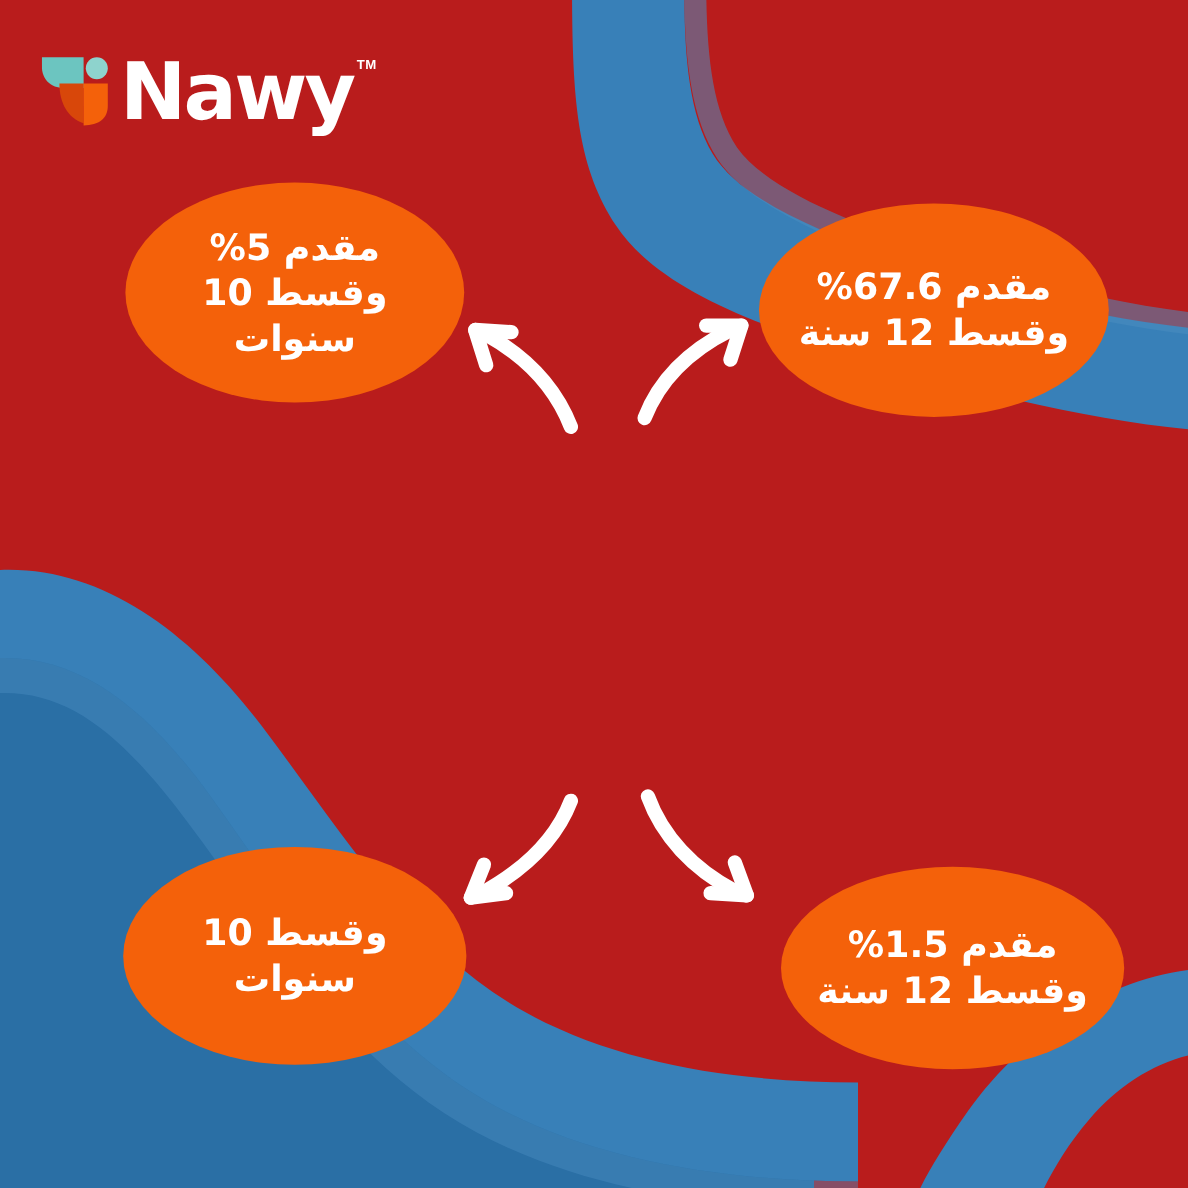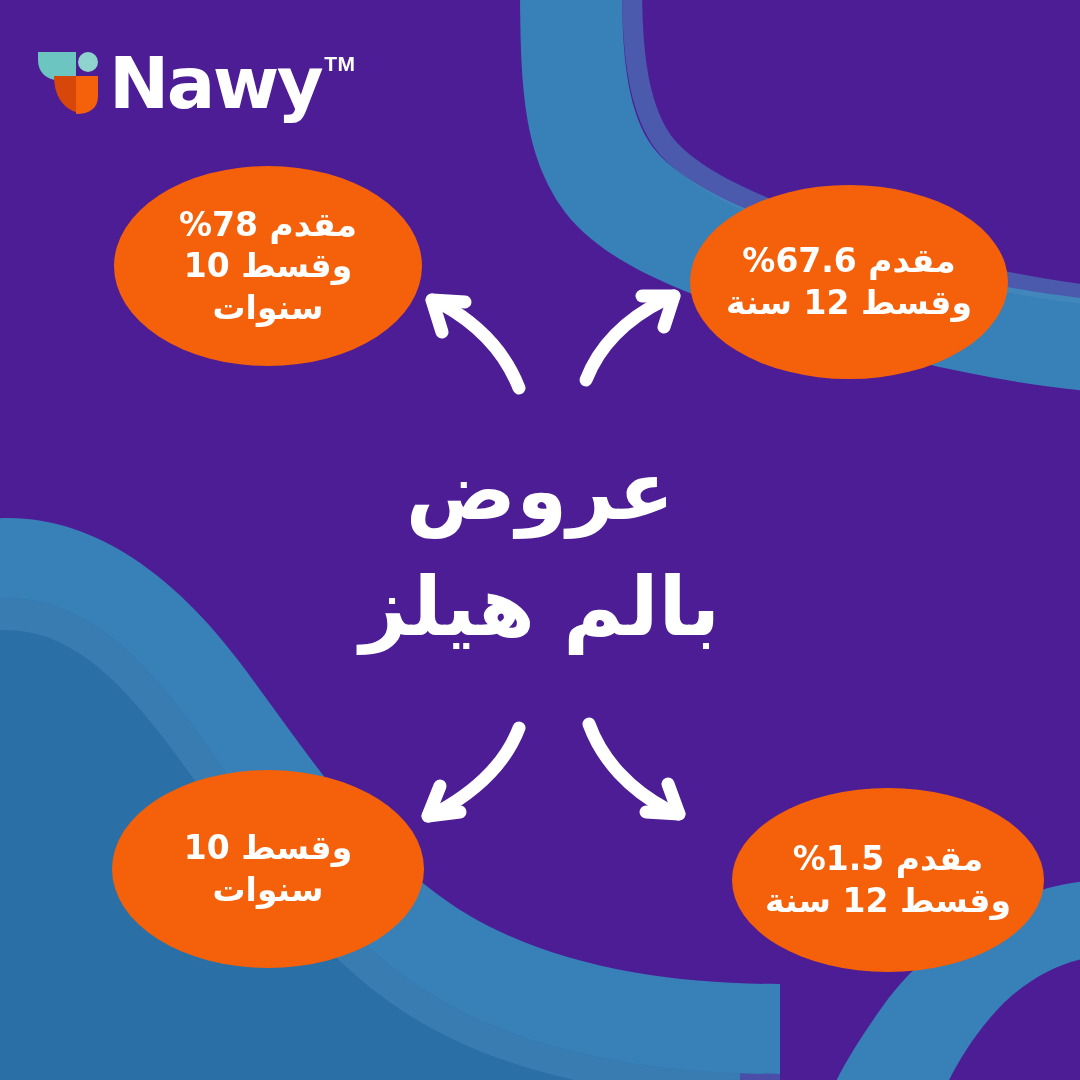--- a/index.html
+++ b/index.html
@@ -6,21 +6,21 @@
   html, body {
     margin: 0;
     padding: 0;
     background: #11181f;
   }
   #poster {
     position: relative;
     width: 1080px;
     height: 1080px;
     overflow: hidden;
-    background: #4c1d95;
+    background: #b91c1c;
     font-family: "DejaVu Sans", "Liberation Sans", sans-serif;
     -webkit-font-smoothing: antialiased;
   }
 
   
   .bg-waves {
     position: absolute;
     inset: 0;
     width: 1080px;
     height: 1080px;
@@ -53,21 +53,21 @@
     font-family: "DejaVu Sans", "Liberation Sans", sans-serif;
     font-size: 72px;
     font-weight: 700;
     letter-spacing: -2.5px;
     color: #ffffff;
     line-height: 1;
     margin-top: 3px;
   }
   .logo-tm {
     font-family: "Liberation Sans", sans-serif;
-    font-size: 21px;
+    font-size: 12px;
     font-weight: 700;
     color: #ffffff;
     margin-top: 8px;
     margin-left: 3px;
     letter-spacing: 0.5px;
   }
 
   
   .bubble {
     position: absolute;
@@ -98,21 +98,21 @@
     left: 690px;  top: 185px;
     width: 318px; height: 194px;
     font-size: 33px;
   }
   #bubble-bl {
     left: 112px;  top: 770px;
     width: 312px; height: 198px;
     font-size: 33px;
   }
   #bubble-br {
-    left: 732px;  top: 788px;
+    left: 710px;  top: 788px;
     width: 312px; height: 184px;
     font-size: 33px;
   }
 
   
   .headline {
     position: absolute;
     z-index: 30;
     left: 0;
     right: 0;
@@ -208,24 +208,20 @@
       <path fill="#d8470a" d="M 16,26 L 38,26 L 38,62 C 24,58 16,44 16,26 Z"></path>
 
       <path fill="#f4610a" d="M 38,26 L 60,26 L 60,46 C 60,58 52,64 38,64 Z"></path>
     </svg>
     <div class="logo-word">
       <span class="logo-text">Nawy</span>
       <span class="logo-tm">TM</span>
     </div>
   </div>
 
-  <div class="headline">
-    <span class="hl-line">عروض</span>
-    <span class="hl-line">بالم هيلز</span>
-  </div>
 
   <svg class="arrows" viewBox="0 0 1080 1080" aria-hidden="true">
     <g fill="none" stroke="#ffffff" stroke-width="13" stroke-linecap="round" stroke-linejoin="round">
 
       <g>
         <path d="M 519,388 C 505,352 478,324 442,304"></path>
         <path d="M 432,300 L 465,302"></path>
         <path d="M 432,300 L 442,332"></path>
       </g>
 
@@ -243,21 +239,21 @@
 
       <g>
         <path d="M 589,724 C 602,760 630,790 668,810"></path>
         <path d="M 679,814 L 646,812"></path>
         <path d="M 679,814 L 668,784"></path>
       </g>
     </g>
   </svg>
 
   <div class="bubble" id="bubble-tl">
-    <span class="line">مقدم 78%</span>
+    <span class="line">مقدم 5%</span>
     <span class="line">وقسط 10</span>
     <span class="line">سنوات</span>
   </div>
 
   <div class="bubble" id="bubble-tr">
     <span class="line">مقدم 67.6%</span>
     <span class="line">وقسط 12 سنة</span>
   </div>
 
   <div class="bubble" id="bubble-bl">

